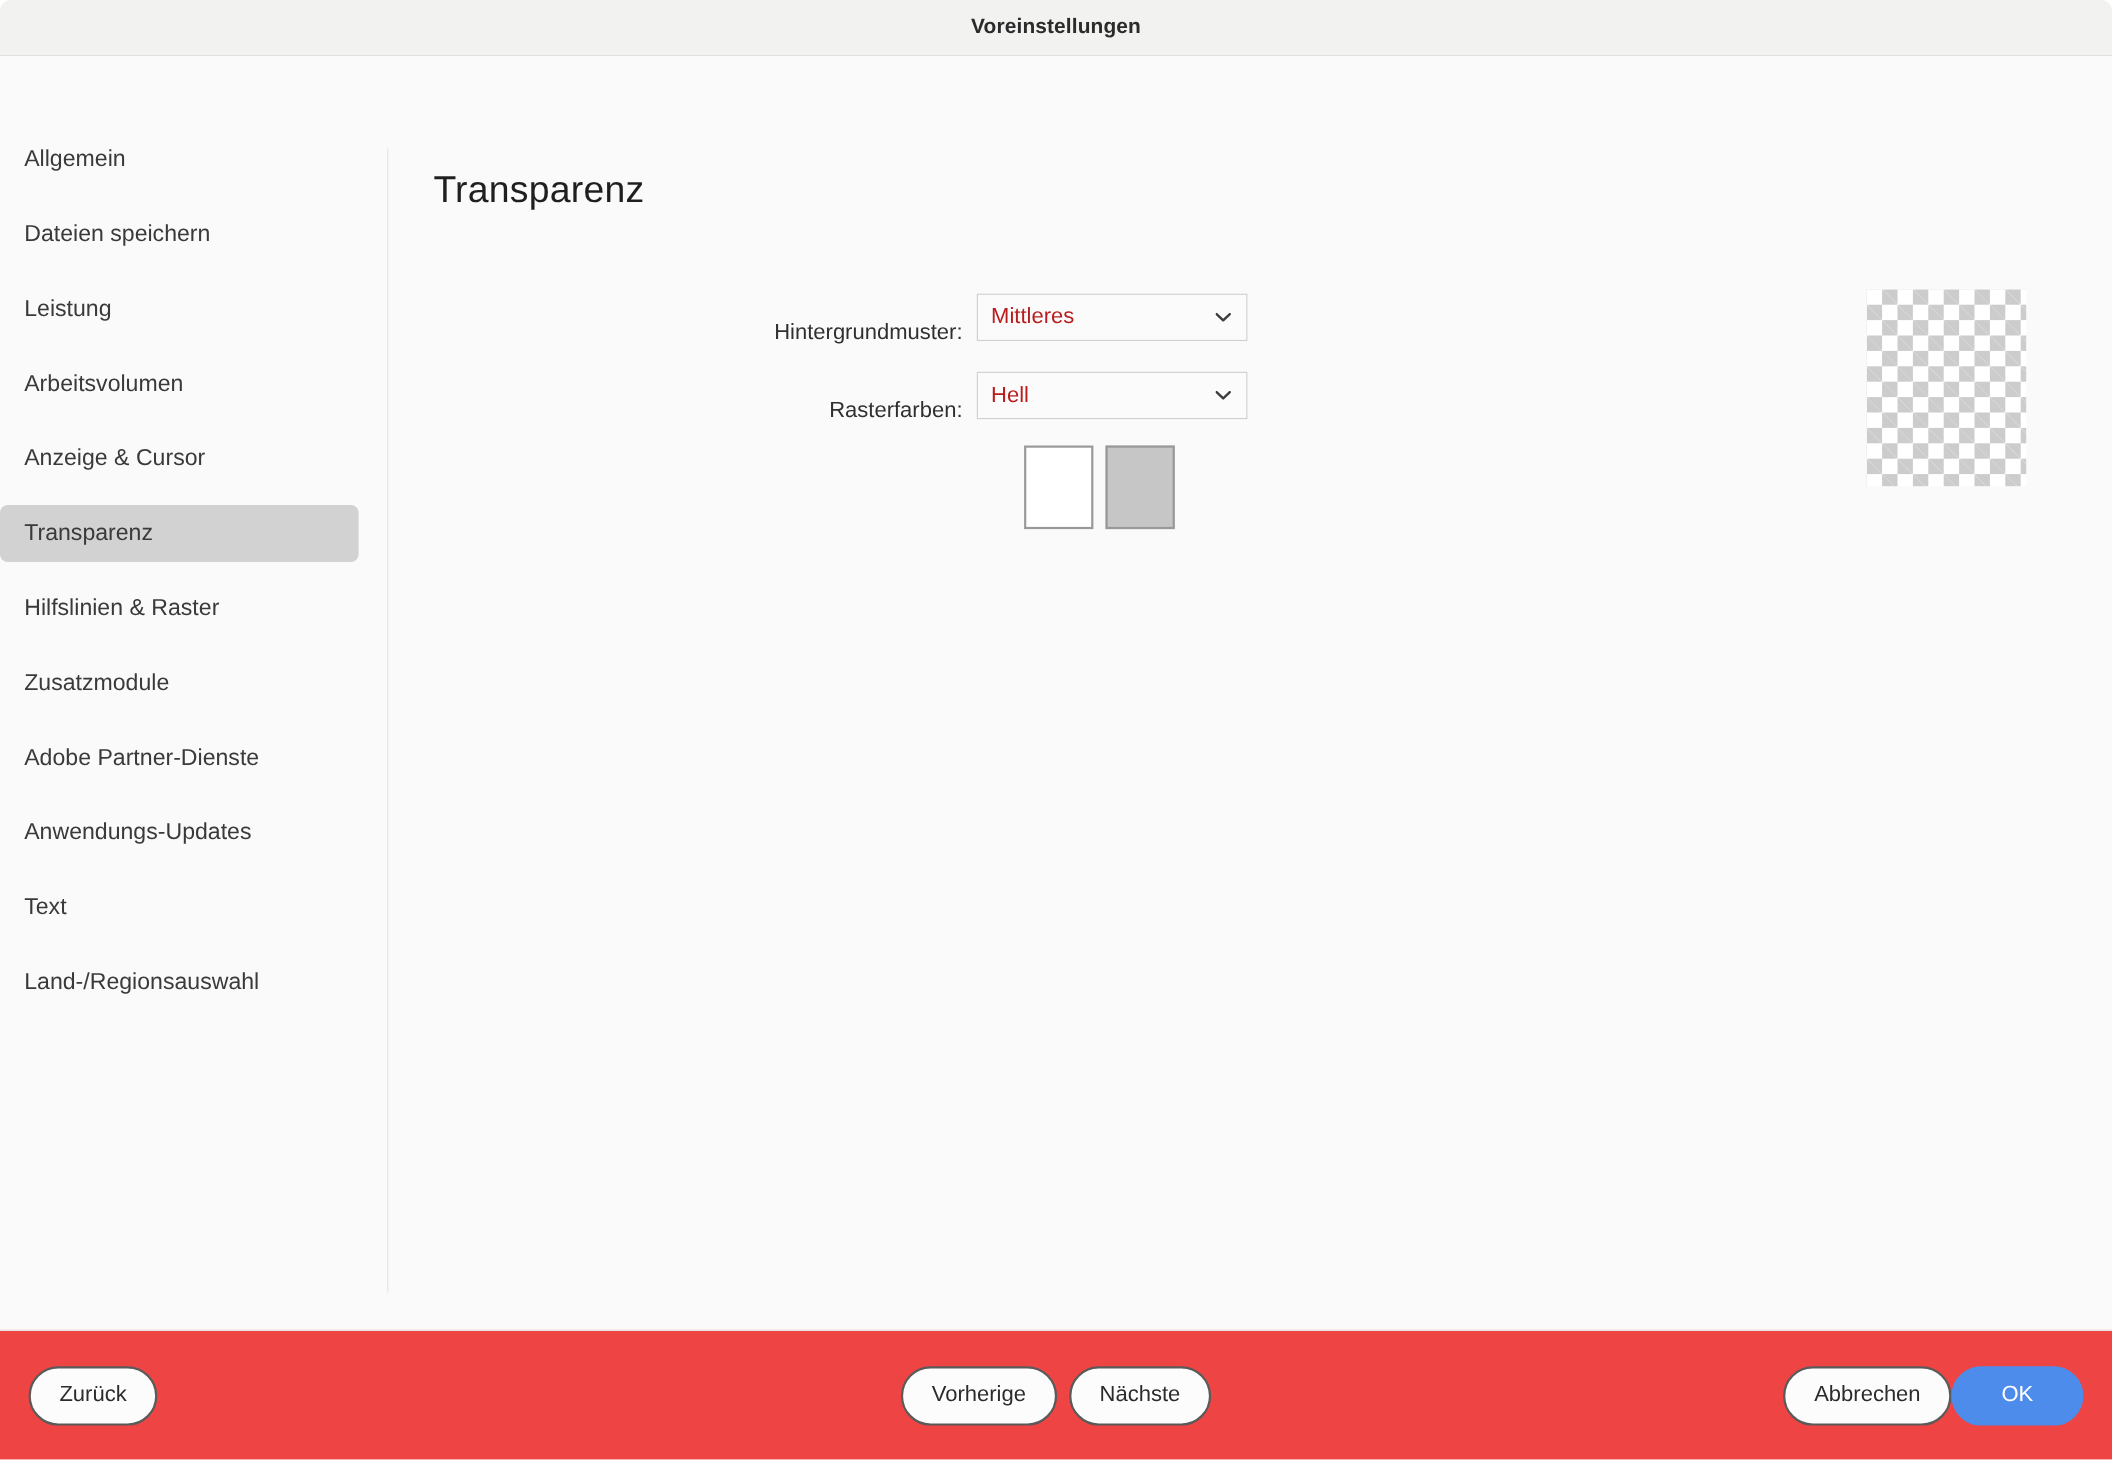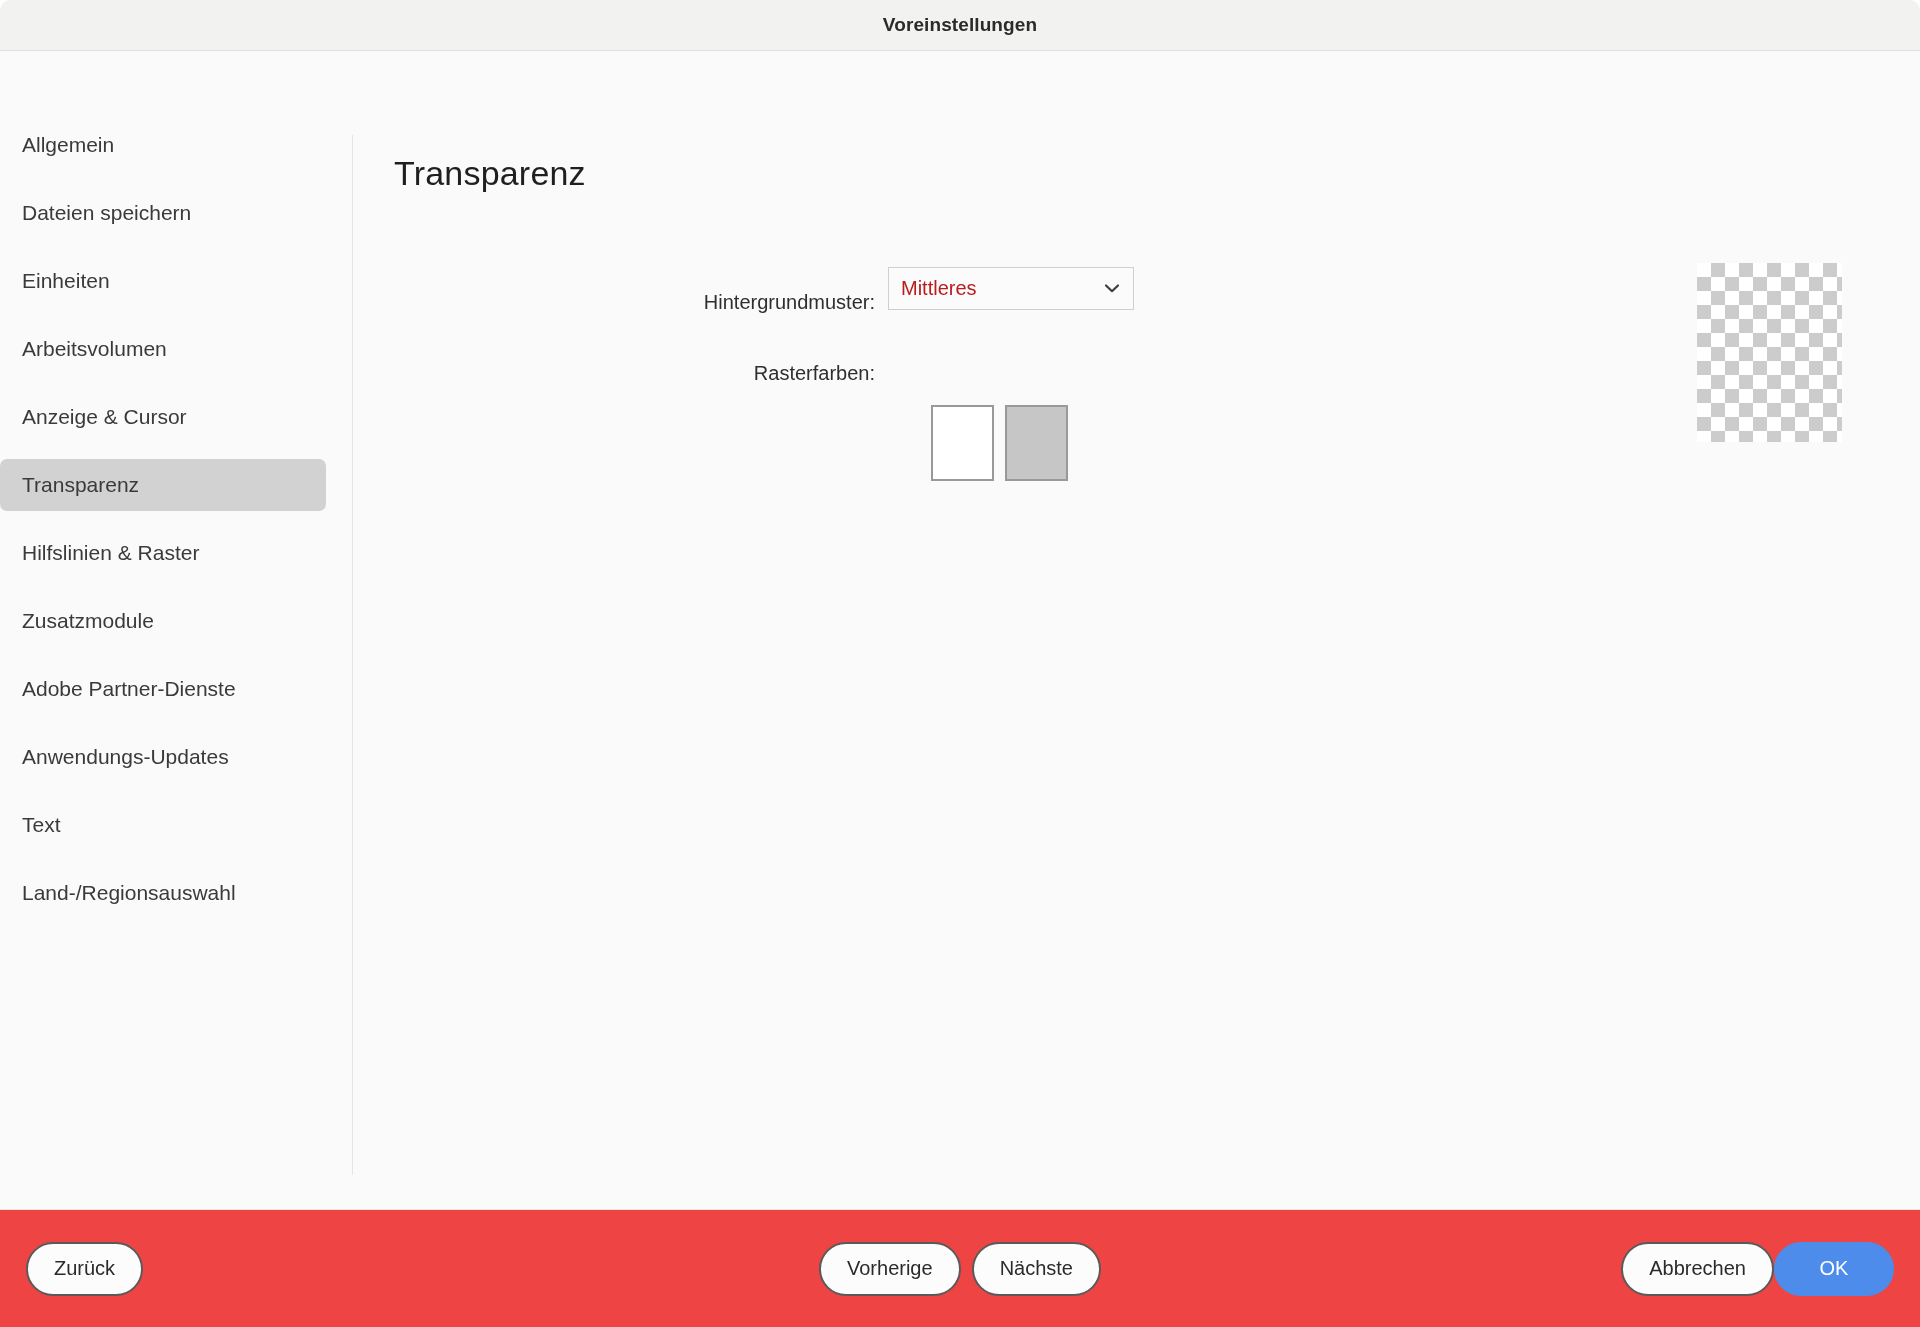--- a/index.html
+++ b/index.html
@@ -246,21 +246,21 @@
   <div class="dialog-body">
 
     <div class="sidebar">
       <div class="sidebar-item">
         <span>Allgemein</span>
       </div>
       <div class="sidebar-item">
         <span>Dateien speichern</span>
       </div>
       <div class="sidebar-item">
-        <span>Einheiten</span>
+        <span>Leistung</span>
       </div>
       <div class="sidebar-item">
         <span>Arbeitsvolumen</span>
       </div>
       <div class="sidebar-item">
         <span>Anzeige &amp; Cursor</span>
       </div>
       <div class="sidebar-item selected">
         <span>Transparenz</span>
       </div>
@@ -299,20 +299,28 @@
             <span class="select-arrow">
               <svg width="14" height="9" viewBox="0 0 14 9" aria-hidden="true">
                 <path d="M1 1.5 L7 7.2 L13 1.5" stroke="#3d3d3d" stroke-width="2.2" fill="none" stroke-linecap="round" stroke-linejoin="round"></path>
               </svg>
             </span>
           </div>
         </div>
 
         <div class="form-row">
           <span class="form-label">Rasterfarben:</span>
+          <div class="select-box">
+            <span class="select-value">Hell</span>
+            <span class="select-arrow">
+              <svg width="14" height="9" viewBox="0 0 14 9" aria-hidden="true">
+                <path d="M1 1.5 L7 7.2 L13 1.5" stroke="#3d3d3d" stroke-width="2.2" fill="none" stroke-linecap="round" stroke-linejoin="round"></path>
+              </svg>
+            </span>
+          </div>
         </div>
 
         <div class="swatch-row">
           <div class="swatch" id="swatch-0" style="background: rgb(255, 255, 255);"></div>
           <div class="swatch" id="swatch-1" style="background: rgb(198, 198, 198);"></div>
         </div>
 
       </div>
 
       <div class="preview" style="background-color: rgb(255, 255, 255); background-image: linear-gradient(45deg, rgb(204, 204, 204) 25%, transparent 25%, transparent 75%, rgb(204, 204, 204) 75%, rgb(204, 204, 204)), linear-gradient(45deg, rgb(204, 204, 204) 25%, transparent 25%, transparent 75%, rgb(204, 204, 204) 75%, rgb(204, 204, 204));"></div>

